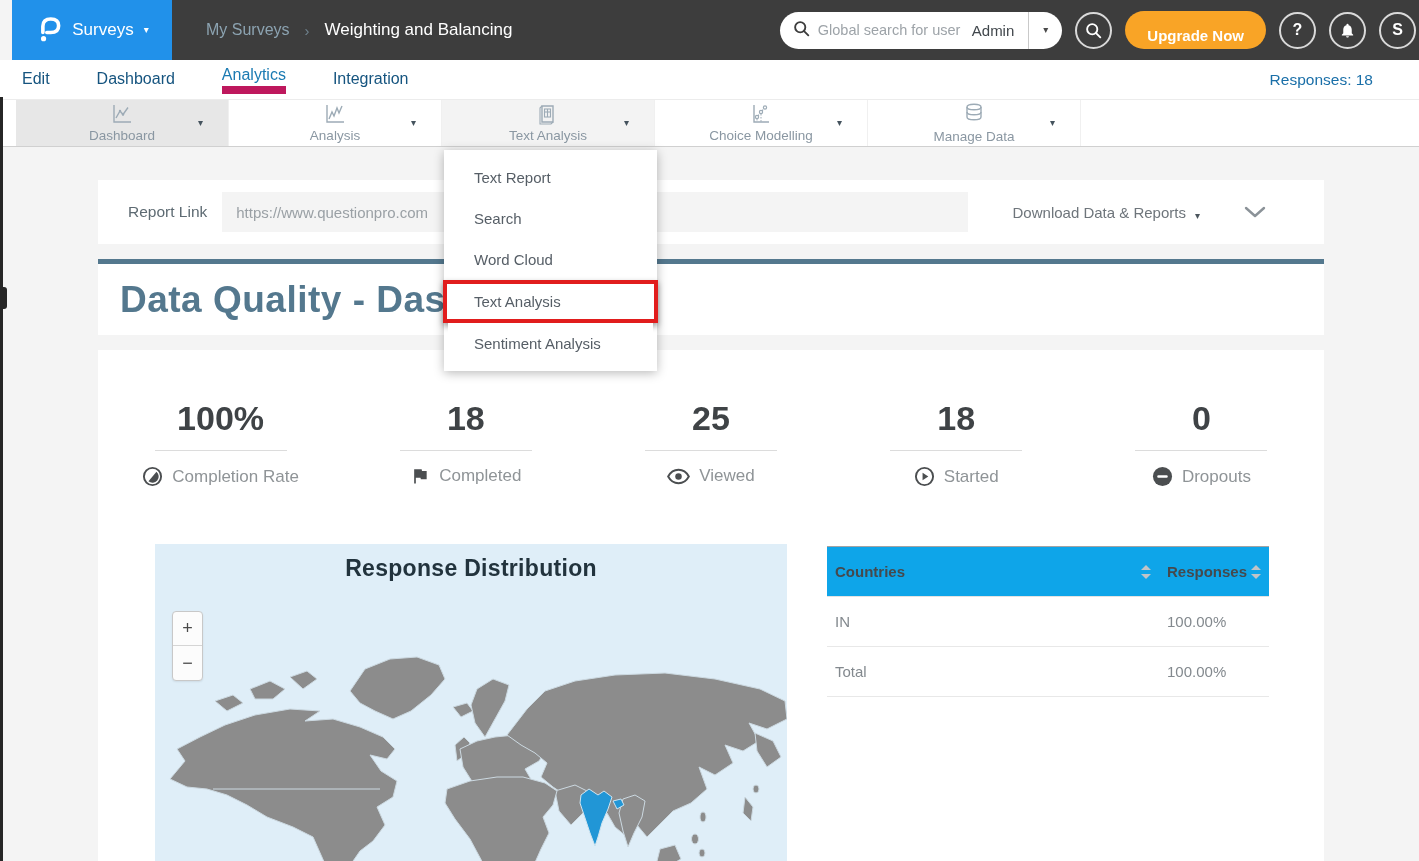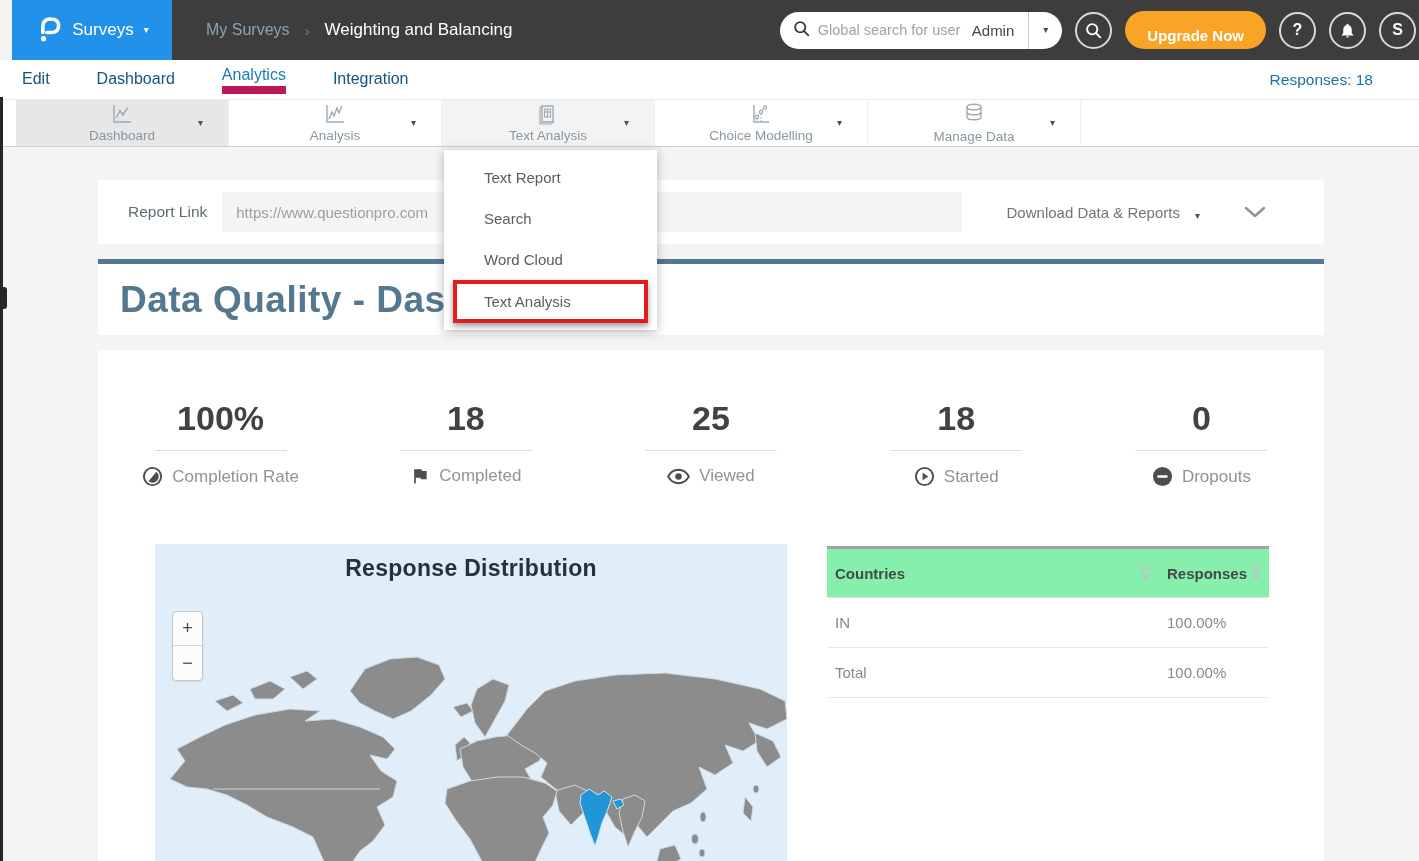--- a/index.html
+++ b/index.html
@@ -44,21 +44,21 @@
   .tab .caret { position:absolute; right:25px; top:50%; transform:translateY(-50%); color:#45535e; }
   .tab-icon svg { display:block; }
   
   .dark-rail { position:absolute; left:0; top:97px; width:3px; height:764px; background:#262626; z-index:40; }
   .dark-rail .notch { position:absolute; left:0; top:190px; width:7px; height:22px; background:#262626; border-radius:0 3px 3px 0; }
   
   .card { position:absolute; left:98px; width:1226px; background:#fff; }
   .report-card { top:180px; height:64px; display:flex; align-items:center; padding:0 58px 0 30px; }
   .report-label { font-size:15.5px; color:#5d6a72; margin-right:15px; white-space:nowrap; }
   .report-input { flex:1; height:40px; background:#f4f4f4; border:none; outline:none; padding:0 14px; font-size:15px; color:#9aa0a5; font-family:"Liberation Sans",sans-serif; }
-  .download-group { margin-left:45px; display:flex; align-items:flex-end; gap:15px; font-size:15px; color:#6e757b; cursor:pointer; white-space:nowrap; }
+  .download-group { margin-left:45px; display:flex; align-items:flex-end; gap:9px; font-size:15px; color:#6e757b; cursor:pointer; white-space:nowrap; }
   .download-group .caret { color:#4c565e; }
   .collapse-chevron { margin-left:44px; cursor:pointer; display:flex; }
   .title-card { top:259px; height:76px; border-top:5px solid #54788e; display:flex; align-items:center; padding-left:22px; }
   .page-title { font-size:37px; color:#54788e; letter-spacing:0.5px; white-space:nowrap; }
   .dash-card { top:350px; height:511px; overflow:hidden; }
   
   .stats-row { display:flex; padding-top:50px; }
   .stat { flex:1; text-align:center; }
   .stat-value { font-size:34px; font-weight:bold; color:#3f4346; line-height:1.1; }
   .stat-div { width:132px; margin:13px auto 15px; border-top:1px solid #dcdcdc; }
@@ -68,28 +68,28 @@
   
   .content-row { display:flex; margin-top:57px; padding-left:57px; align-items:flex-start; }
   .map-panel { width:632px; height:330px; background:#dfeef8; position:relative; overflow:hidden; }
   .map-title { text-align:center; margin-top:11px; font-size:23px; font-weight:bold; color:#22333d; letter-spacing:0.3px; }
   .zoom-ctrl { position:absolute; left:17px; top:67px; width:31px; border:1px solid #c8c8c8; border-radius:4px; background:#fcfcfc; z-index:5; box-shadow:0 1px 2px rgba(0,0,0,0.08); }
   .zoom-btn { display:block; width:100%; height:34px; border:none; background:transparent; font-size:18px; color:#4a4a4a; cursor:pointer; font-family:"Liberation Sans",sans-serif; }
   .zoom-btn:first-child { border-bottom:1px solid #d5d5d5; }
   .world-map { position:absolute; left:0; top:105px; }
   .table-wrap { margin-left:40px; width:442px; padding-top:2px; }
   table.countries { width:100%; border-collapse:collapse; font-size:15px; }
-  .countries thead tr { background:#86efac; border-top:3px solid #a3a3a3; border-bottom:1px solid #e3e3e3; }
+  .countries thead tr { background:#0ea5e9; border-top:1px solid #a3a3a3; border-bottom:1px solid #e3e3e3; }
   .countries th { height:50px; font-weight:bold; color:#45494d; padding:0 8px; }
   .th-inner { display:flex; align-items:center; justify-content:space-between; }
   .sort-icon { display:flex; cursor:pointer; }
   .countries td { height:50px; border-bottom:1px solid #e8e8e8; color:#83898e; padding:0 8px; }
   .countries td.col1 { width:332px; }
   
-  .dropdown { position:absolute; left:444px; top:150px; width:213px; background:#fff; box-shadow:0 2px 10px rgba(0,0,0,0.28); padding:7px 14px; z-index:50; }
+  .dropdown { position:absolute; left:444px; top:150px; width:213px; background:#fff; box-shadow:0 2px 10px rgba(0,0,0,0.28); padding:7px 4px; z-index:50; }
   .menu-item { height:41px; display:flex; align-items:center; padding-left:26px; font-size:15px; color:#565e66; cursor:pointer; background:#fff; }
   .menu-item.hl { height:43px; border:4px solid #e11d1d; margin:0 -5px; padding-left:27px; box-shadow:0 3px 6px rgba(0,0,0,0.4); }
 </style>
 </head>
 <body>
 
 <header class="topbar">
   <div class="logo-block">
     <span>
       <svg width="27" height="27" viewBox="0 0 24 24">
@@ -400,13 +400,14 @@
       </table>
     </div>
   </div>
 </section>
 
 <div class="dropdown">
   <div class="menu-item">Text Report</div>
   <div class="menu-item">Search</div>
   <div class="menu-item">Word Cloud</div>
   <div class="menu-item hl">Text Analysis</div>
+  <div class="menu-item">Sentiment Analysis</div>
 </div>
 
 </body></html>

